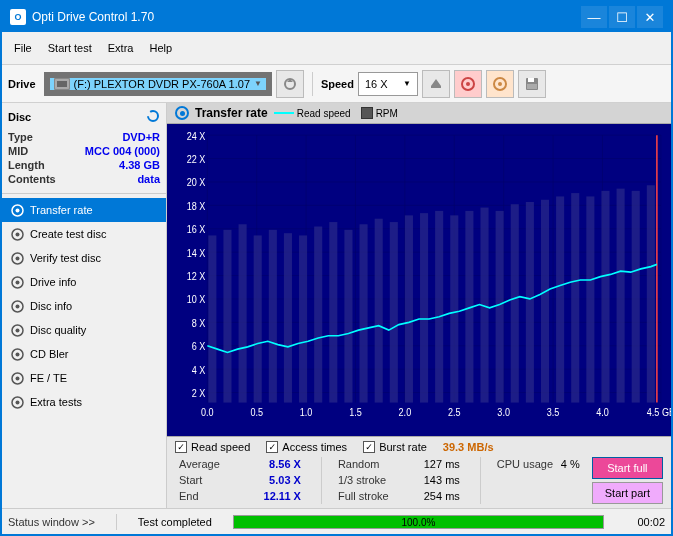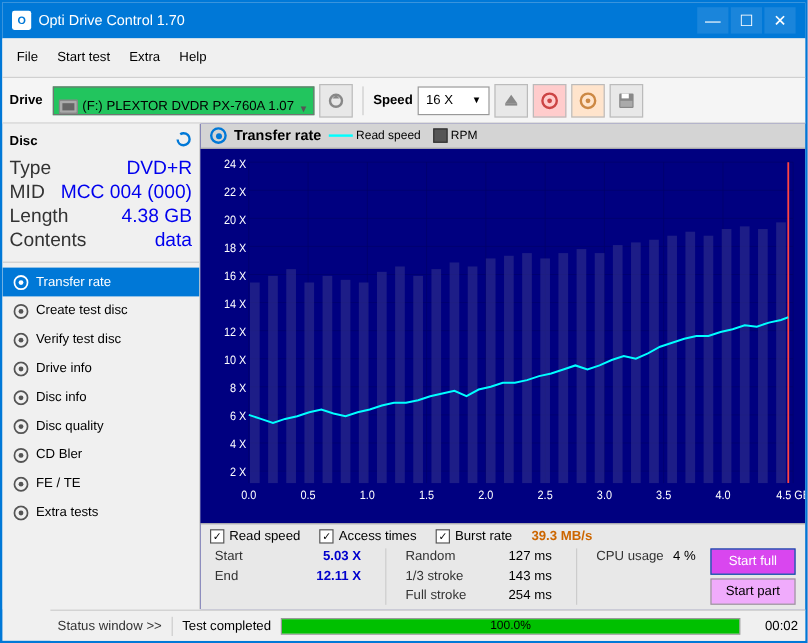--- a/index.html
+++ b/index.html
@@ -85,23 +85,23 @@
       gap: 4px;
       flex-shrink: 0;
     }
     .toolbar-label {
       font-size: 11px;
       font-weight: 600;
       margin-right: 4px;
     }
     .drive-select {
       display: flex;
-      align-items: flex-end;
-      background: #22c55e;
-      border: 1px solid #737373;
+      align-items: center;
+      background: #7dd3fc;
+      border: 6px solid #737373;
       height: 24px;
       padding: 0 4px;
       gap: 4px;
       min-width: 200px;
     }
     .drive-icon {
       width: 16px;
       height: 12px;
       background: #888;
       border-radius: 1px;
@@ -169,21 +169,22 @@
       margin-bottom: 6px;
     }
     .disc-panel-title {
       font-size: 11px;
       font-weight: 600;
     }
     .disc-info-row {
       display: flex;
       justify-content: space-between;
       margin-bottom: 2px;
-      font-size: 16px;
+      font-size: 11px;
+      font-weight: bold;
     }
     .disc-info-label { color: #333; }
     .disc-info-value { color: #0000ee; }
     .disc-label-row {
       display: flex;
       align-items: center;
       margin-top: 4px;
       gap: 4px;
     }
     .disc-label-input {
@@ -218,23 +219,22 @@
       font-size: 11px;
     }
     .status-bar-bottom {
       height: 26px;
       background: #f0f0f0;
       border-top: 1px solid #ccc;
       display: flex;
       align-items: center;
       padding: 0 6px;
       font-size: 11px;
-      gap: 8px;
+      gap: 21px;
       flex-shrink: 0;
-      margin-left: 40px;
     }
     .status-window-btn {
       font-size: 11px;
       cursor: pointer;
       color: #333;
     }
     .status-divider {
       width: 1px;
       height: 16px;
       background: #ccc;
@@ -354,21 +354,21 @@
       width: 12px;
       height: 12px;
       border: 1px solid #555;
       background: white;
       display: flex;
       align-items: center;
       justify-content: center;
       font-size: 9px;
     }
     .start-full-btn {
-      background: #d946ef;
+      background: #ec4899;
       color: white;
       border: 1px solid #005fa3;
       padding: 3px 12px;
       font-size: 11px;
       cursor: pointer;
       height: 22px;
     }
     .start-part-btn {
       background: #f0abfc;
       color: #000;
@@ -757,20 +757,24 @@
             <div class="checkbox-box">✓</div>
             <span>Burst rate</span>
           </div>
           <span class="burst-value">39.3 MB/s</span>
         </div>
 
         <div class="stats-row">
 
           <div class="stats-col">
             <div class="stat-row">
+              <span class="stat-label">Average</span>
+              <span class="stat-value">8.56 X</span>
+            </div>
+            <div class="stat-row">
               <span class="stat-label">Start</span>
               <span class="stat-value">5.03 X</span>
             </div>
             <div class="stat-row">
               <span class="stat-label">End</span>
               <span class="stat-value">12.11 X</span>
             </div>
           </div>
 
           <div class="stats-col" style="padding-left:12px;border-left:1px solid #ccc;">

